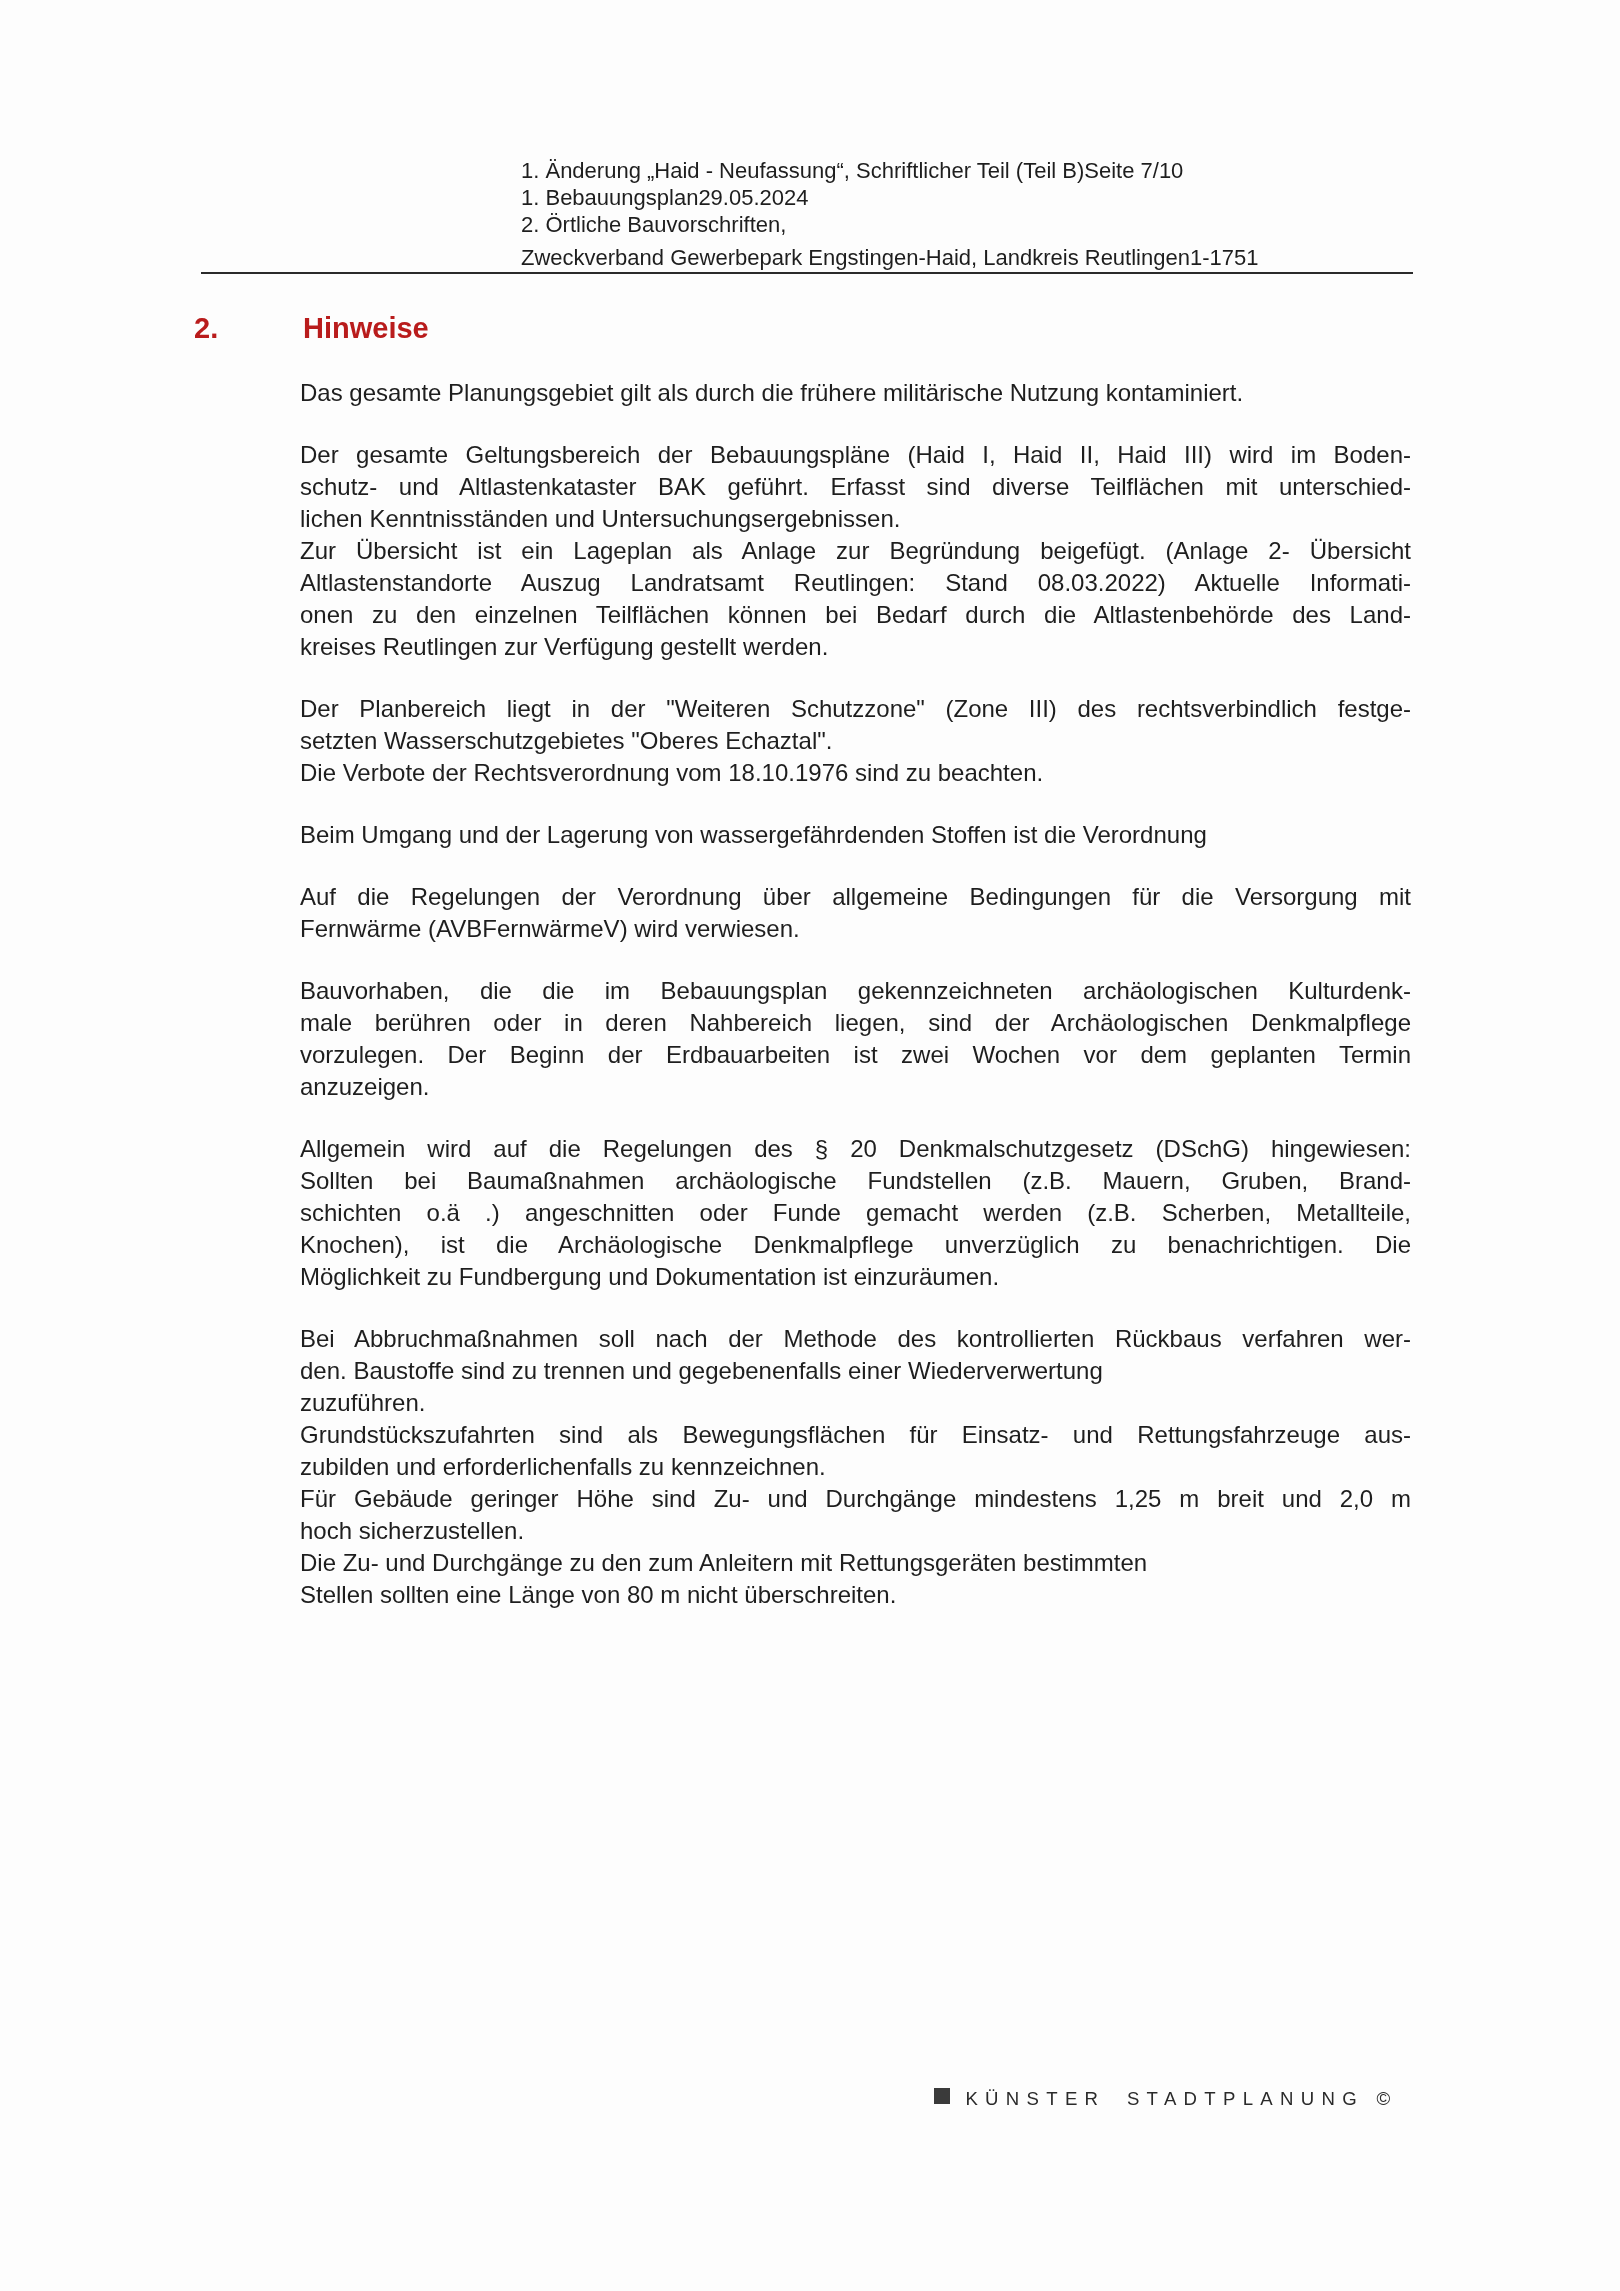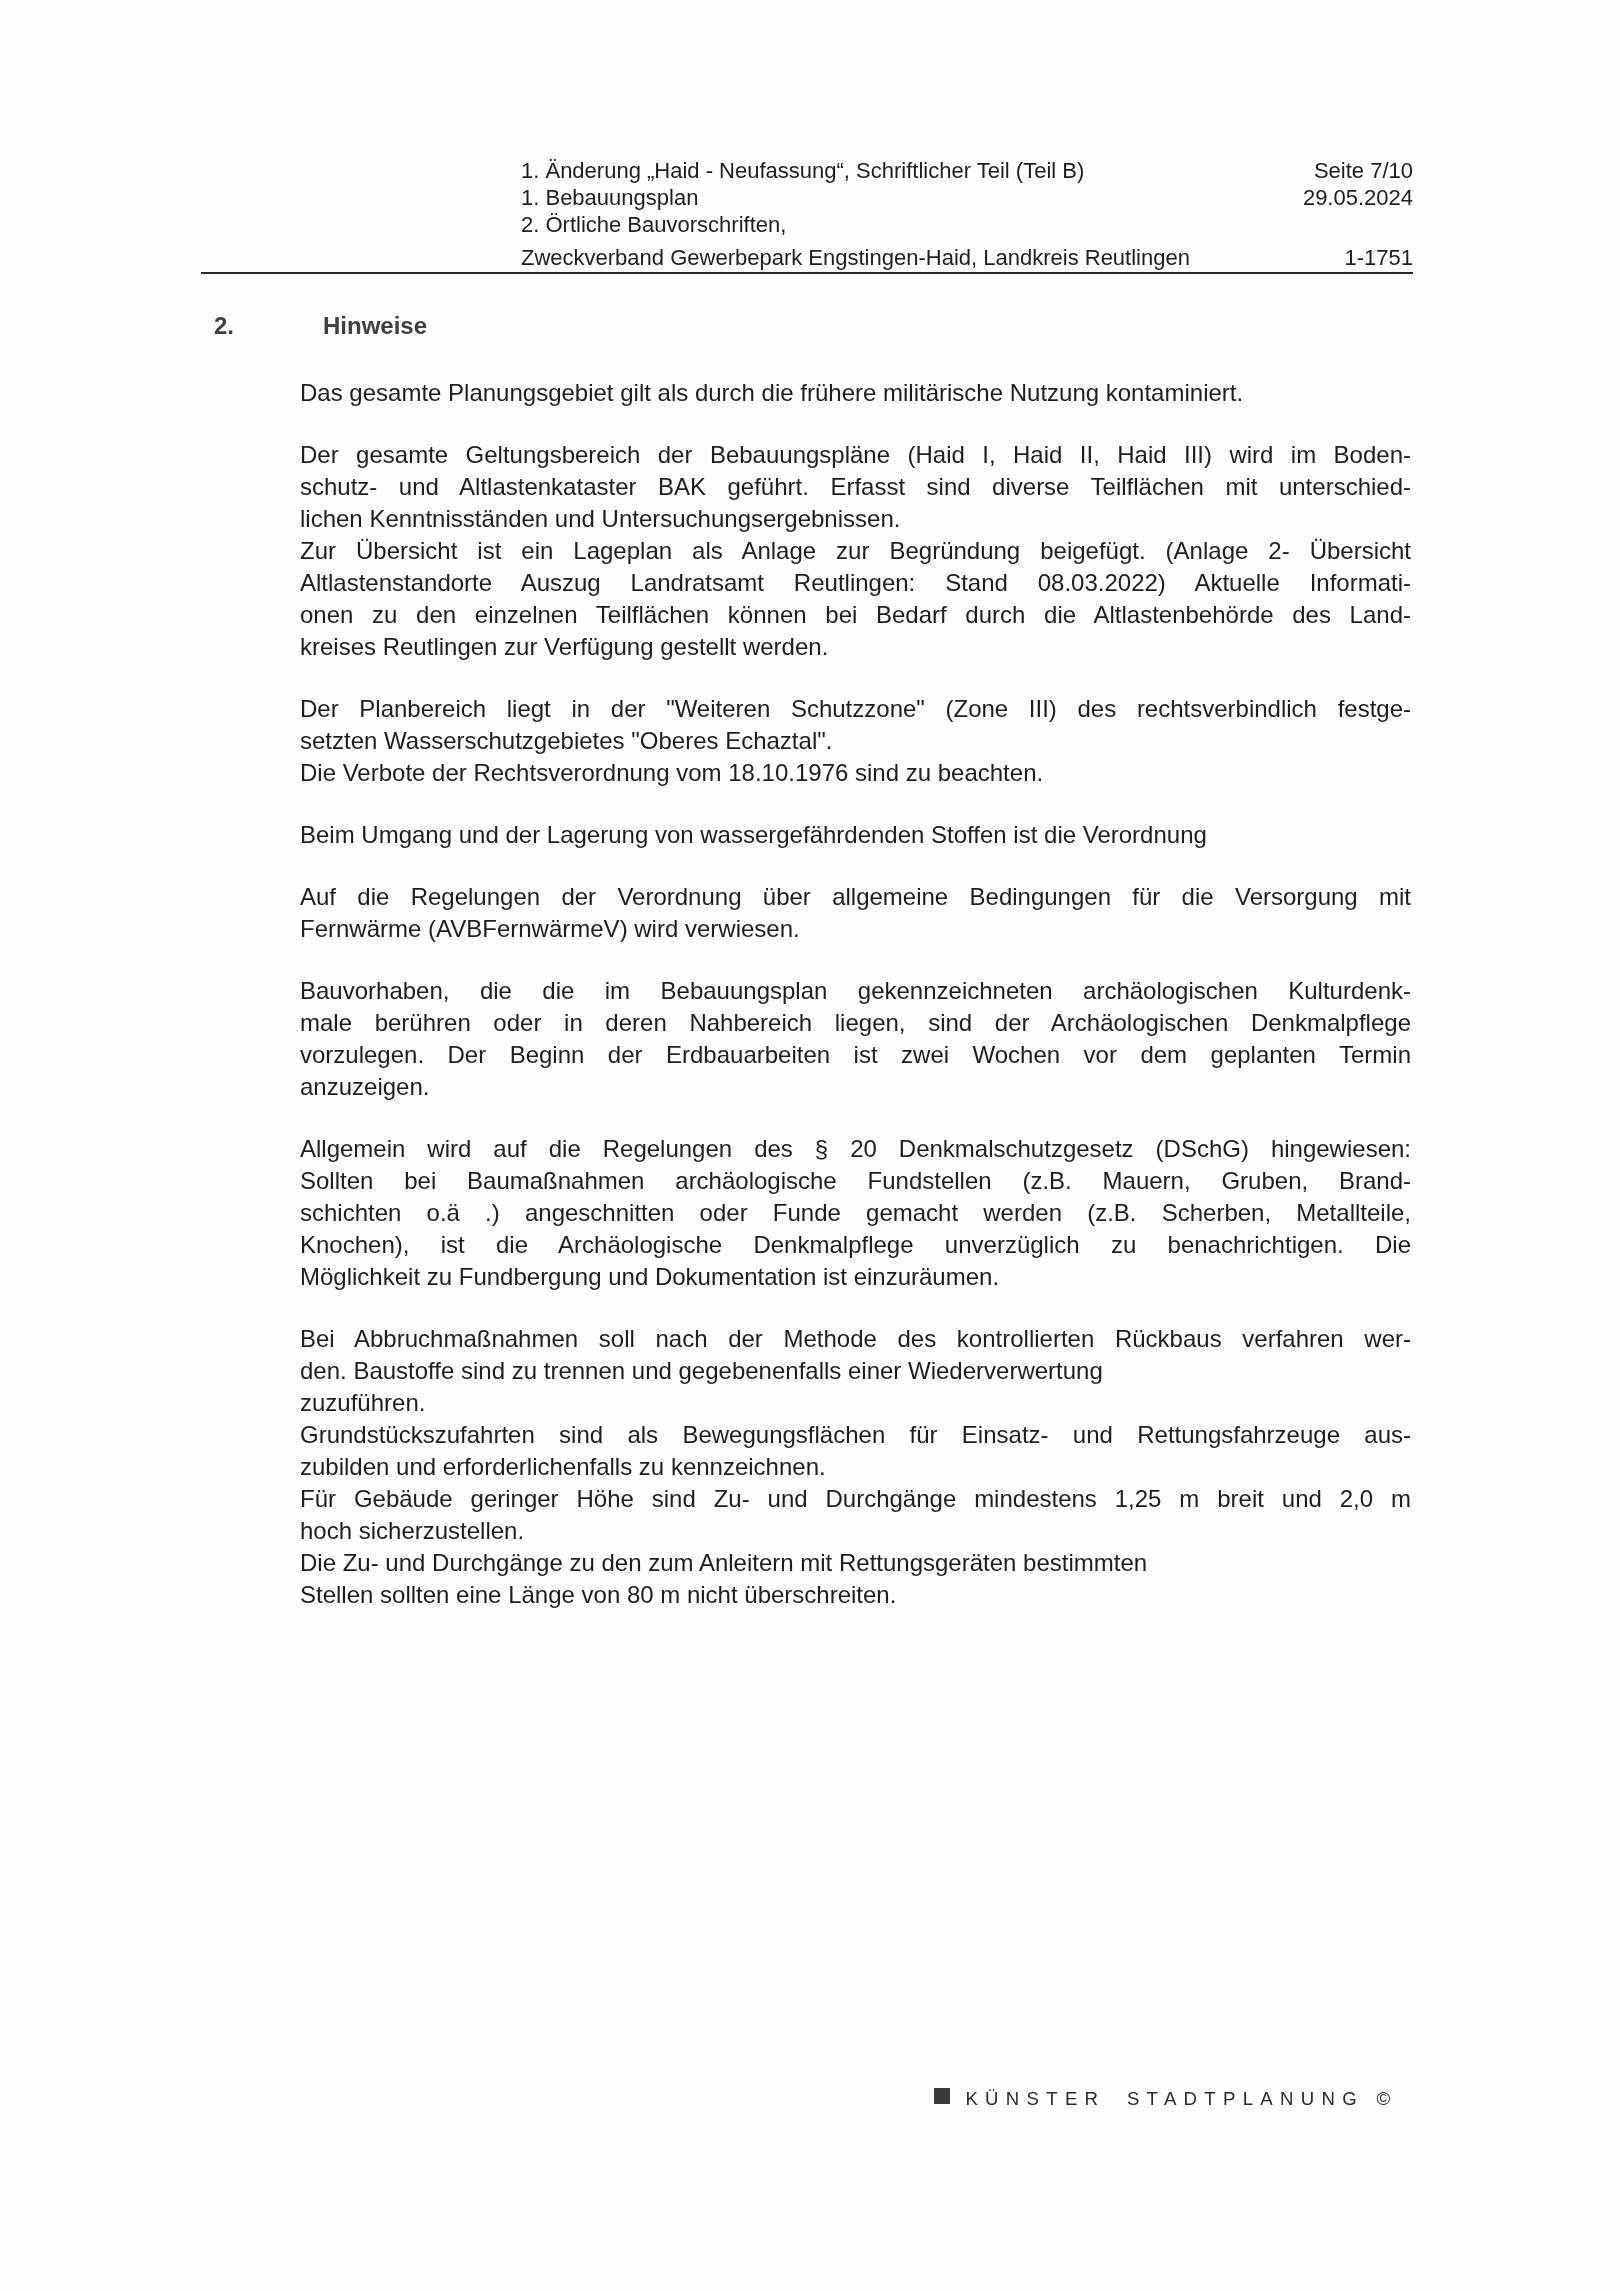--- a/index.html
+++ b/index.html
@@ -26,45 +26,44 @@
       position: absolute;
       left: 521px;
       top: 157px;
       width: 892px;
       font-size: 22px;
       line-height: 27px;
       color: #1e1e1e;
     }
     .header-row {
       display: flex;
-      justify-content: space-between;
       white-space: nowrap;
     }
     .header-row.last {
       margin-top: 5.9px;
     }
     .header-right {
       text-align: right;
     }
     .header-rule {
       position: absolute;
       left: 201px;
       top: 272px;
       width: 1212px;
       height: 0;
       border-top: 2px solid #2a2a2a;
     }
     
     .section-heading {
       position: absolute;
-      left: 214px;
+      left: 194px;
       top: 312px;
-      font-size: 24px;
+      font-size: 29px;
       font-weight: bold;
-      color: #404040;
+      color: #b91c1c;
       white-space: nowrap;
     }
     .section-number {
       display: inline-block;
       width: 109px;
     }
     
     .content {
       position: absolute;
       left: 300px;

